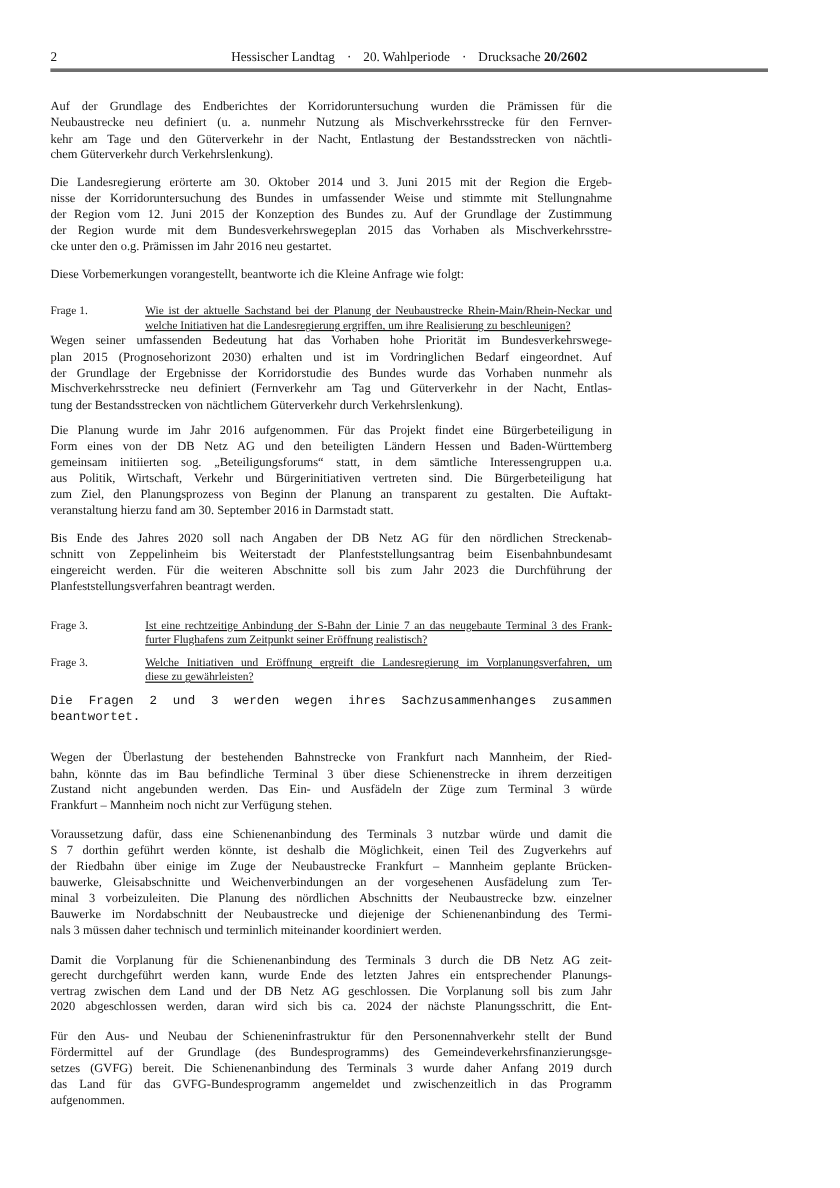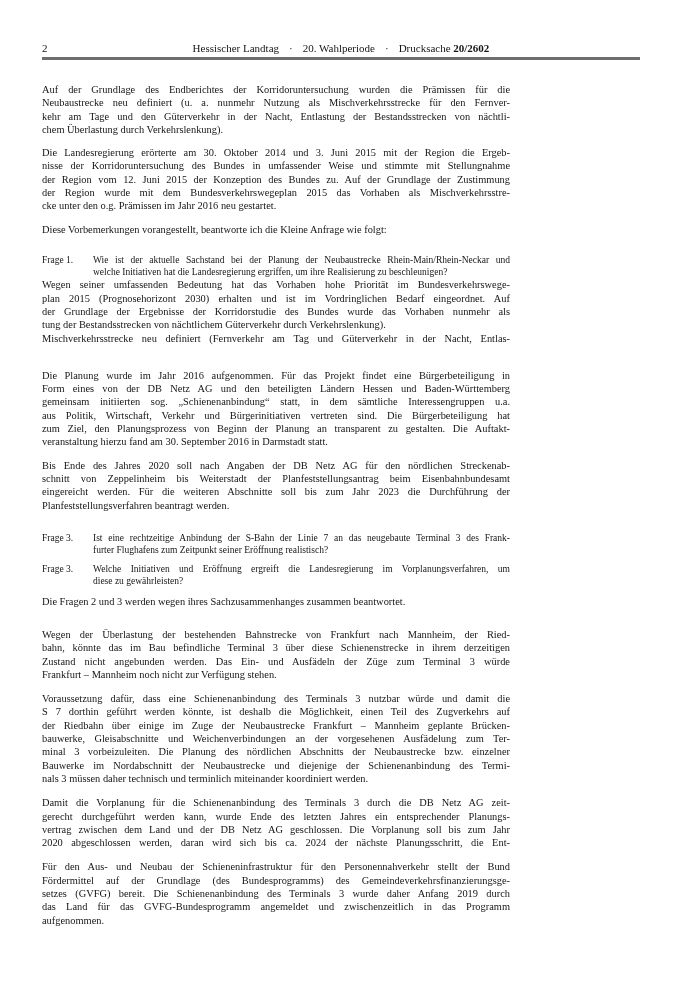--- a/index.html
+++ b/index.html
@@ -32,43 +32,43 @@
     position:absolute; top:83px; left:42px; width:468px;
     font-size:10.4px; line-height:13.3px;
   }
   .para { }
   .line { text-align:justify; text-align-last:justify; }
   .line.last { text-align-last:left; }
 
   
   .question {
     display:grid; grid-template-columns:51px 1fr;
-    font-size:9.5px; line-height:12.2px;
+    font-size:9.5px; line-height:12.2px;gap:28px;
   }
   .q-label { grid-column:1; }
-  .q-body { grid-column:2; }
+  .q-body { grid-column:2;text-decoration:underline; }
 </style>
 </head>
 <body>
 
 <div class="page">
 
   <div class="header">
     <span class="page-number">2</span>
     <span class="header-center"><span>Hessischer Landtag</span><span class="sep">·</span><span>20. Wahlperiode</span><span class="sep">·</span><span>Drucksache</span><span> </span><span class="doc-number">20/2602</span></span>
   </div>
 
   <div class="header-rule"></div>
 
   <div class="content">
       <div class="para" style="margin-top: 0px;">
         <div class="line">Auf der Grundlage des Endberichtes der Korridoruntersuchung wurden die Prämissen für die</div>
         <div class="line">Neubaustrecke neu definiert (u. a. nunmehr Nutzung als Mischverkehrsstrecke für den Fernver-</div>
         <div class="line">kehr am Tage und den Güterverkehr in der Nacht, Entlastung der Bestandsstrecken von nächtli-</div>
-        <div class="line last">chem Überlastung durch Verkehrslenkung).</div>
+        <div class="line last">chem Güterverkehr durch Verkehrslenkung).</div>
       </div>
       <div class="para" style="margin-top: 10px;">
         <div class="line">Die Landesregierung erörterte am 30. Oktober 2014 und 3. Juni 2015 mit der Region die Ergeb-</div>
         <div class="line">nisse der Korridoruntersuchung des Bundes in umfassender Weise und stimmte mit Stellungnahme</div>
         <div class="line">der Region vom 12. Juni 2015 der Konzeption des Bundes zu. Auf der Grundlage der Zustimmung</div>
         <div class="line">der Region wurde mit dem Bundesverkehrswegeplan 2015 das Vorhaben als Mischverkehrsstre-</div>
         <div class="line last">cke unter den o.g. Prämissen im Jahr 2016 neu gestartet.</div>
       </div>
       <div class="para" style="margin-top: 10px;">
         <div class="line last">Diese Vorbemerkungen vorangestellt, beantworte ich die Kleine Anfrage wie folgt:</div>
@@ -77,27 +77,27 @@
         <div class="q-label">Frage 1.</div>
         <div class="q-body">
           <div class="line">Wie ist der aktuelle Sachstand bei der Planung der Neubaustrecke Rhein-Main/Rhein-Neckar und</div>
           <div class="line last">welche Initiativen hat die Landesregierung ergriffen, um ihre Realisierung zu beschleunigen?</div>
         </div>
       </div>
       <div class="para" style="margin-top: 0;">
         <div class="line">Wegen seiner umfassenden Bedeutung hat das Vorhaben hohe Priorität im Bundesverkehrswege-</div>
         <div class="line">plan 2015 (Prognosehorizont 2030) erhalten und ist im Vordringlichen Bedarf eingeordnet. Auf</div>
         <div class="line">der Grundlage der Ergebnisse der Korridorstudie des Bundes wurde das Vorhaben nunmehr als</div>
+        <div class="line">Mischverkehrsstrecke neu definiert (Fernverkehr am Tag und Güterverkehr in der Nacht, Entlas-</div>
         <div class="line last">tung der Bestandsstrecken von nächtlichem Güterverkehr durch Verkehrslenkung).</div>
-        <div class="line">Mischverkehrsstrecke neu definiert (Fernverkehr am Tag und Güterverkehr in der Nacht, Entlas-</div>
       </div>
-      <div class="para" style="margin-top: 24px;">
+      <div class="para" style="margin-top: 8px;">
         <div class="line">Die Planung wurde im Jahr 2016 aufgenommen. Für das Projekt findet eine Bürgerbeteiligung in</div>
         <div class="line">Form eines von der DB Netz AG und den beteiligten Ländern Hessen und Baden-Württemberg</div>
-        <div class="line">gemeinsam initiierten sog. „Schienenanbindung“ statt, in dem sämtliche Interessengruppen u.a.</div>
+        <div class="line">gemeinsam initiierten sog. „Beteiligungsforums“ statt, in dem sämtliche Interessengruppen u.a.</div>
         <div class="line">aus Politik, Wirtschaft, Verkehr und Bürgerinitiativen vertreten sind. Die Bürgerbeteiligung hat</div>
         <div class="line">zum Ziel, den Planungsprozess von Beginn der Planung an transparent zu gestalten. Die Auftakt-</div>
         <div class="line last">veranstaltung hierzu fand am 30. September 2016 in Darmstadt statt.</div>
       </div>
       <div class="para" style="margin-top: 10px;">
         <div class="line">Bis Ende des Jahres 2020 soll nach Angaben der DB Netz AG für den nördlichen Streckenab-</div>
         <div class="line">schnitt von Zeppelinheim bis Weiterstadt der Planfeststellungsantrag beim Eisenbahnbundesamt</div>
         <div class="line">eingereicht werden. Für die weiteren Abschnitte soll bis zum Jahr 2023 die Durchführung der</div>
         <div class="line last">Planfeststellungsverfahren beantragt werden.</div>
       </div>
@@ -108,21 +108,21 @@
           <div class="line last">furter Flughafens zum Zeitpunkt seiner Eröffnung realistisch?</div>
         </div>
       </div>
       <div class="question" style="margin-top: 7px;">
         <div class="q-label">Frage 3.</div>
         <div class="q-body">
           <div class="line">Welche Initiativen und Eröffnung ergreift die Landesregierung im Vorplanungsverfahren, um</div>
           <div class="line last">diese zu gewährleisten?</div>
         </div>
       </div>
-      <div class="para" style="margin-top: 7px;">
+      <div class="para" style="margin-top: 7px; font-family: Liberation Mono, monospace;">
         <div class="line last">Die Fragen 2 und 3 werden wegen ihres Sachzusammenhanges zusammen beantwortet.</div>
       </div>
       <div class="para" style="margin-top: 20px;">
         <div class="line">Wegen der Überlastung der bestehenden Bahnstrecke von Frankfurt nach Mannheim, der Ried-</div>
         <div class="line">bahn, könnte das im Bau befindliche Terminal 3 über diese Schienenstrecke in ihrem derzeitigen</div>
         <div class="line">Zustand nicht angebunden werden. Das Ein- und Ausfädeln der Züge zum Terminal 3 würde</div>
         <div class="line last">Frankfurt – Mannheim noch nicht zur Verfügung stehen.</div>
       </div>
       <div class="para" style="margin-top: 11px;">
         <div class="line">Voraussetzung dafür, dass eine Schienenanbindung des Terminals 3 nutzbar würde und damit die</div>

